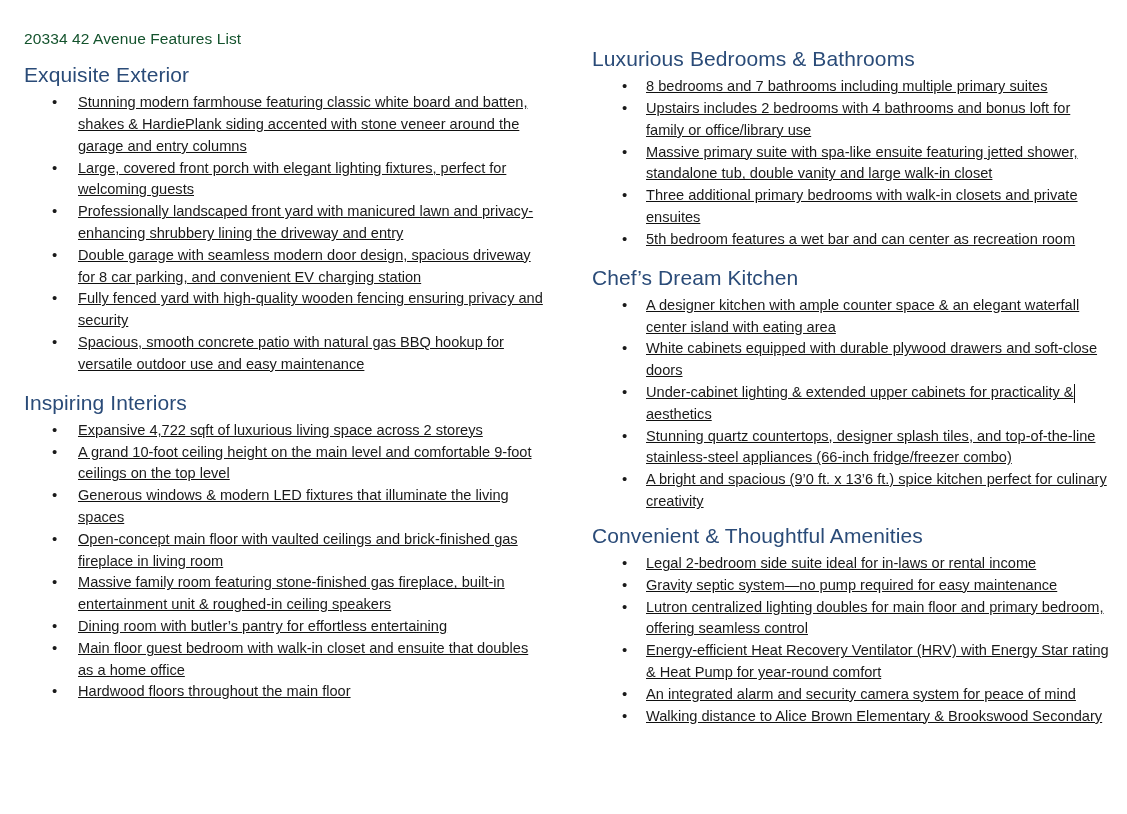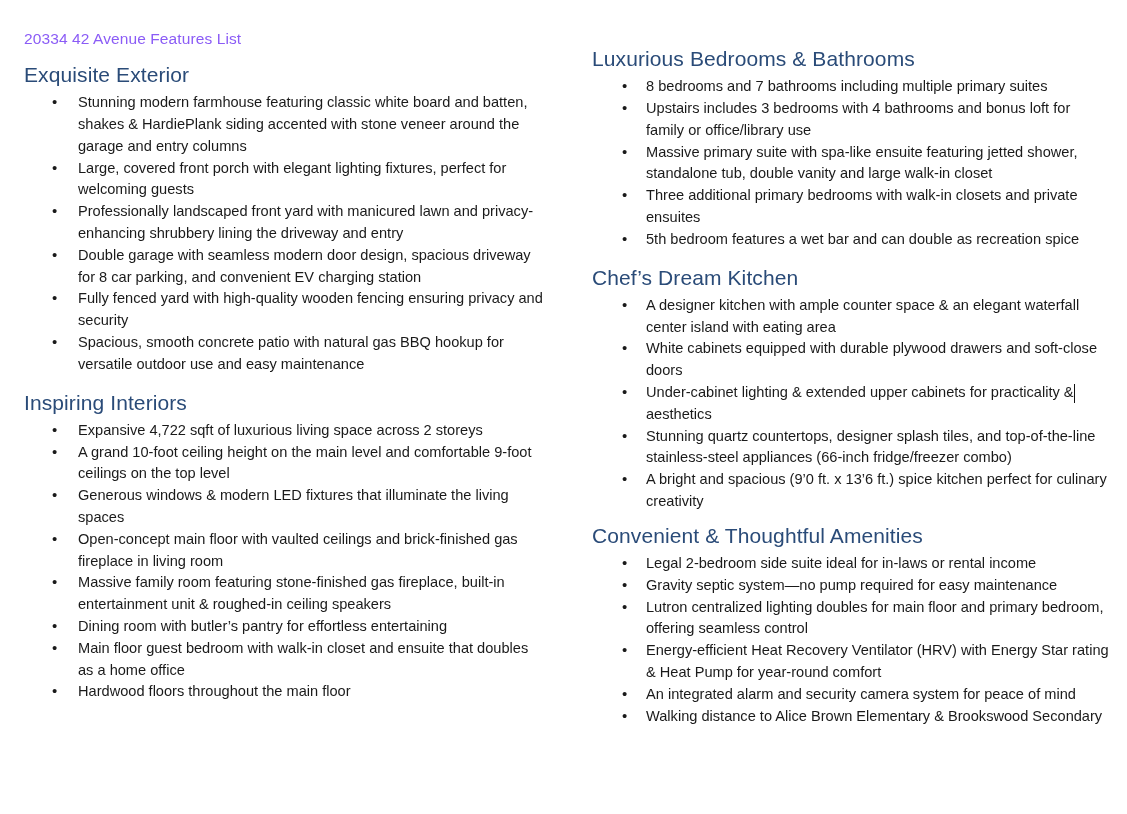--- a/index.html
+++ b/index.html
@@ -19,21 +19,21 @@
     position: relative;
     width: 1127px;
     height: 814px;
     box-sizing: border-box;
   }
   .doc-title {
     position: absolute;
     left: 24px;
     top: 30px;
     font-size: 15.5px;
-    color: #8b5cf6;
+    color: #14532d;
     letter-spacing: 0.1px;
     font-family: "Liberation Sans", sans-serif;
   }
   .col {
     position: absolute;
     top: 62px;
     box-sizing: border-box;
   }
   .col-left {
     left: 24px;
@@ -55,20 +55,21 @@
   .section {
     margin-bottom: 14px;
   }
   .section.tight {
     margin-bottom: 10px;
   }
   ul.features {
     list-style: none;
     margin: 0;
     padding: 0;
+    text-decoration: underline;
   }
   ul.features li {
     position: relative;
     padding-left: 54px;
     font-size: 14.6px;
     line-height: 21.8px;
     color: #1a1a1a;
     margin-bottom: 0px;
   }
   ul.features li::before {
@@ -130,24 +131,24 @@
     </div>
 
   </div>
 
   <div class="col col-right">
 
     <div class="section">
       <h2 class="section-heading">Luxurious Bedrooms &amp; Bathrooms</h2>
       <ul class="features">
         <li>8 bedrooms and 7 bathrooms including multiple primary suites</li>
-        <li>Upstairs includes 3 bedrooms with 4 bathrooms and bonus loft for family or office/library use</li>
+        <li>Upstairs includes 2 bedrooms with 4 bathrooms and bonus loft for family or office/library use</li>
         <li>Massive primary suite with spa-like ensuite featuring jetted shower, standalone tub, double vanity and large walk-in closet</li>
         <li>Three additional primary bedrooms with walk-in closets and private ensuites</li>
-        <li>5th bedroom features a wet bar and can double as recreation spice</li>
+        <li>5th bedroom features a wet bar and can center as recreation room</li>
       </ul>
     </div>
 
     <div class="section tight">
       <h2 class="section-heading">Chef’s Dream Kitchen</h2>
       <ul class="features">
         <li>A designer kitchen with ample counter space &amp; an elegant waterfall center island with eating area</li>
         <li>White cabinets equipped with durable plywood drawers and soft-close doors</li>
         <li>Under-cabinet lighting &amp; extended upper cabinets for practicality &amp; aesthetics</li>
         <li>Stunning quartz countertops, designer splash tiles, and top-of-the-line stainless-steel appliances (66-inch fridge/freezer combo)</li>

